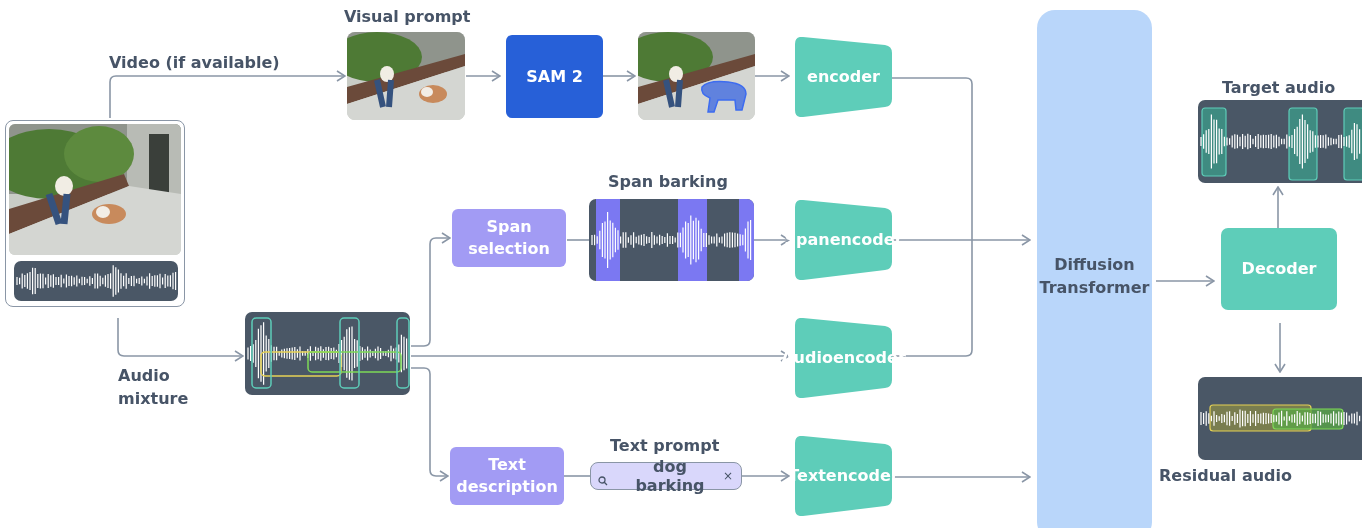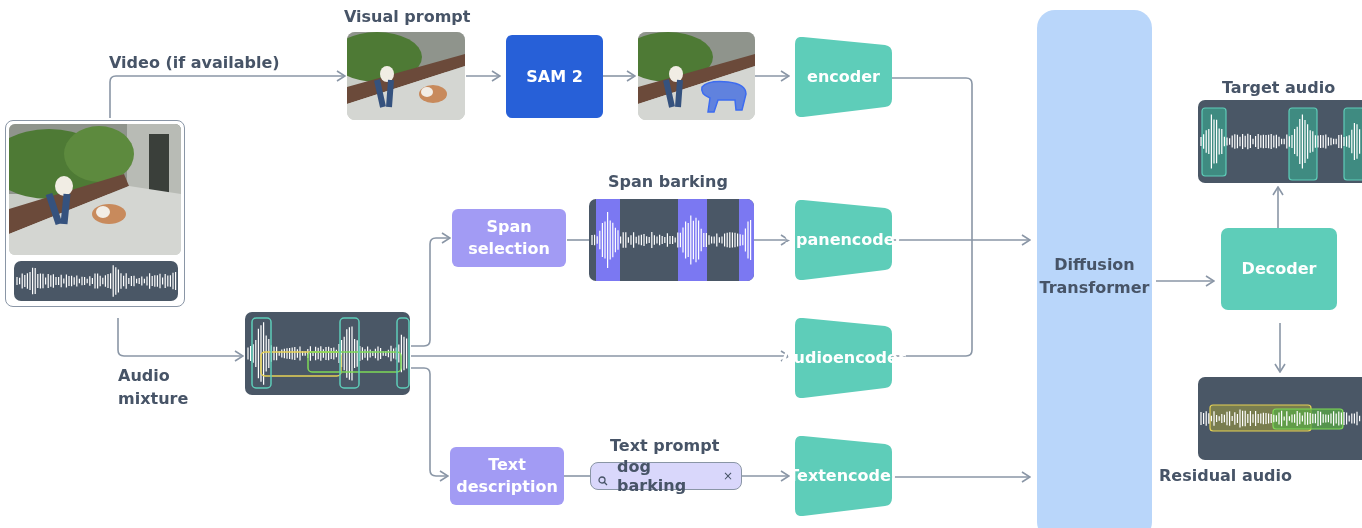--- a/index.html
+++ b/index.html
@@ -394,21 +394,21 @@
   <div><span>Text</span><br><span>description</span></div>
 </div>
 
 <div class="abs" style="left:590px;top:462px;width:152px;height:28px;background:#d9d7fb;border:1.5px solid #8a96a6;border-radius:8px;box-sizing:border-box;display:flex;align-items:center;">
   <span style="margin-left:7px;width:10px;height:10px;position:relative;display:inline-block;">
     <svg width="10" height="10">
         <circle cx="4" cy="4" r="3" fill="none" stroke="#475467" stroke-width="1.3"></circle>
         <line x1="6.3" y1="6.3" x2="9" y2="9" stroke="#475467" stroke-width="1.3"></line>
       </svg>
   </span>
-  <span style="margin-left:9px;color:#475467;font-weight:bold;font-size:16px;">dog barking</span>
+  <span style="margin-left:9px;color:#475467;font-weight:bold;font-size:16px;text-align:center;">dog barking</span>
   <span style="margin-left:auto;margin-right:8px;color:#475467;font-size:12px;">×</span>
 </div>
 
 <div class="abs" style="left:1037px;top:10px;width:115px;height:530px;background:#b9d6fa;border-radius:18px;">
   <div style="position:absolute;top:243px;width:100%;text-align:center;color:#475467;font-weight:bold;font-size:16px;line-height:23px;">
     <span>Diffusion</span><br><span>Transformer</span>
   </div>
 </div>
 
 <div class="box teal" style="left:1221px;top:228px;width:116px;height:82px;border-radius:7px;">Decoder</div>

